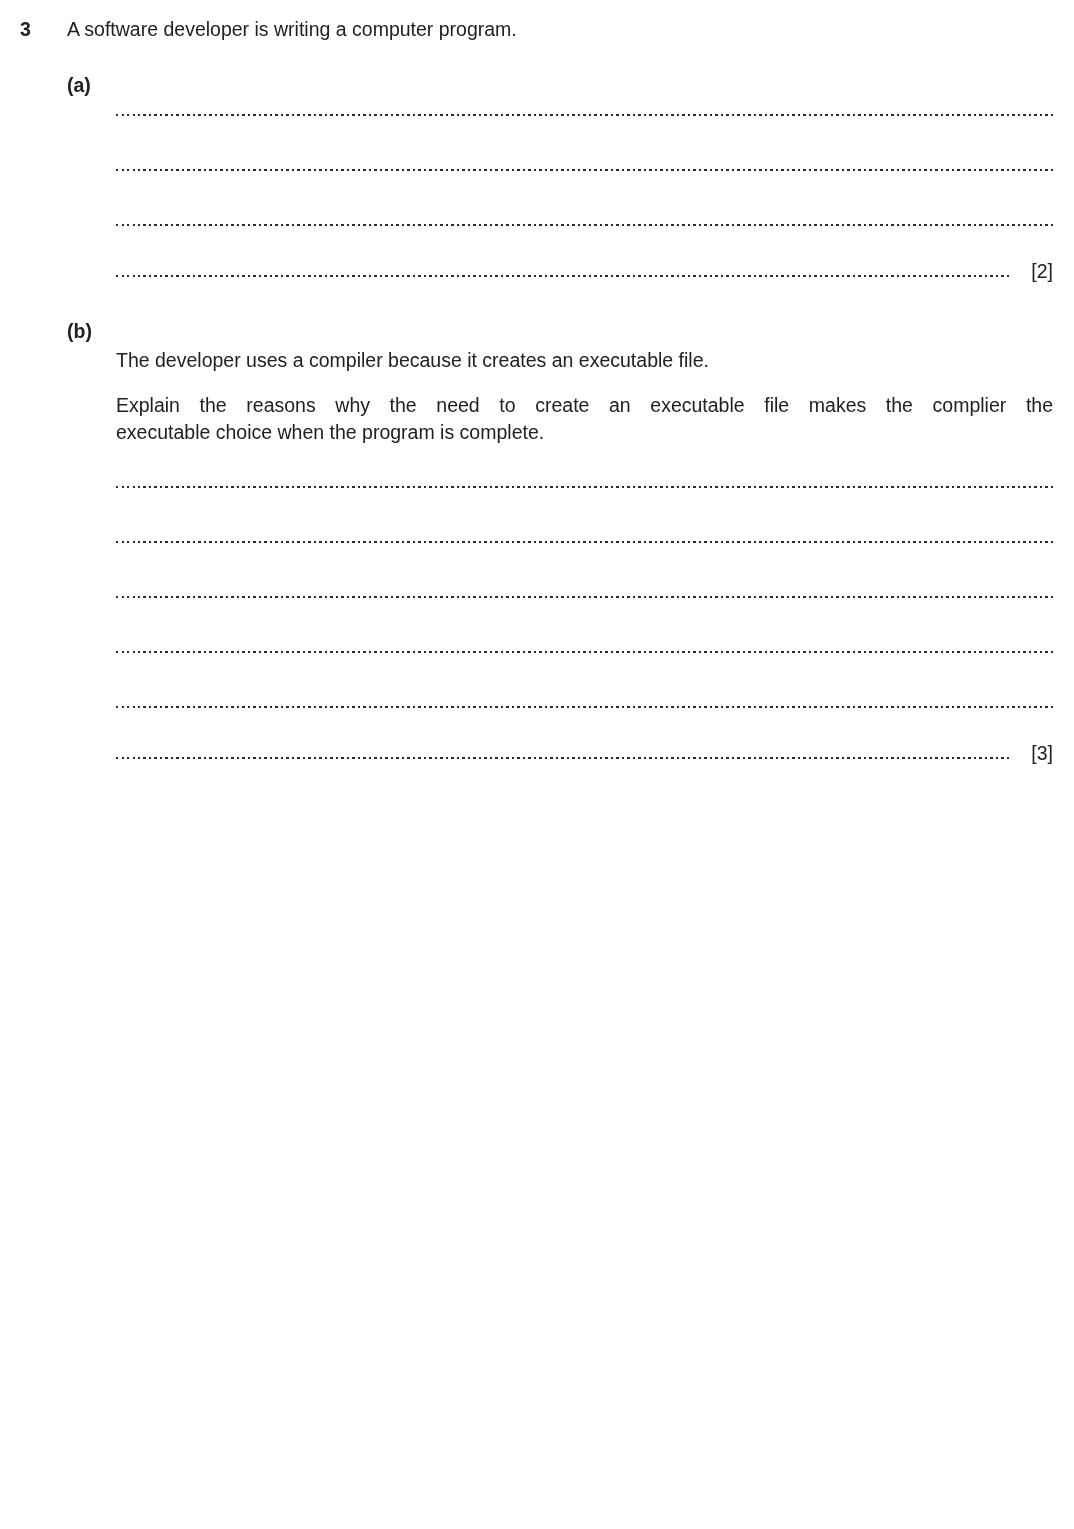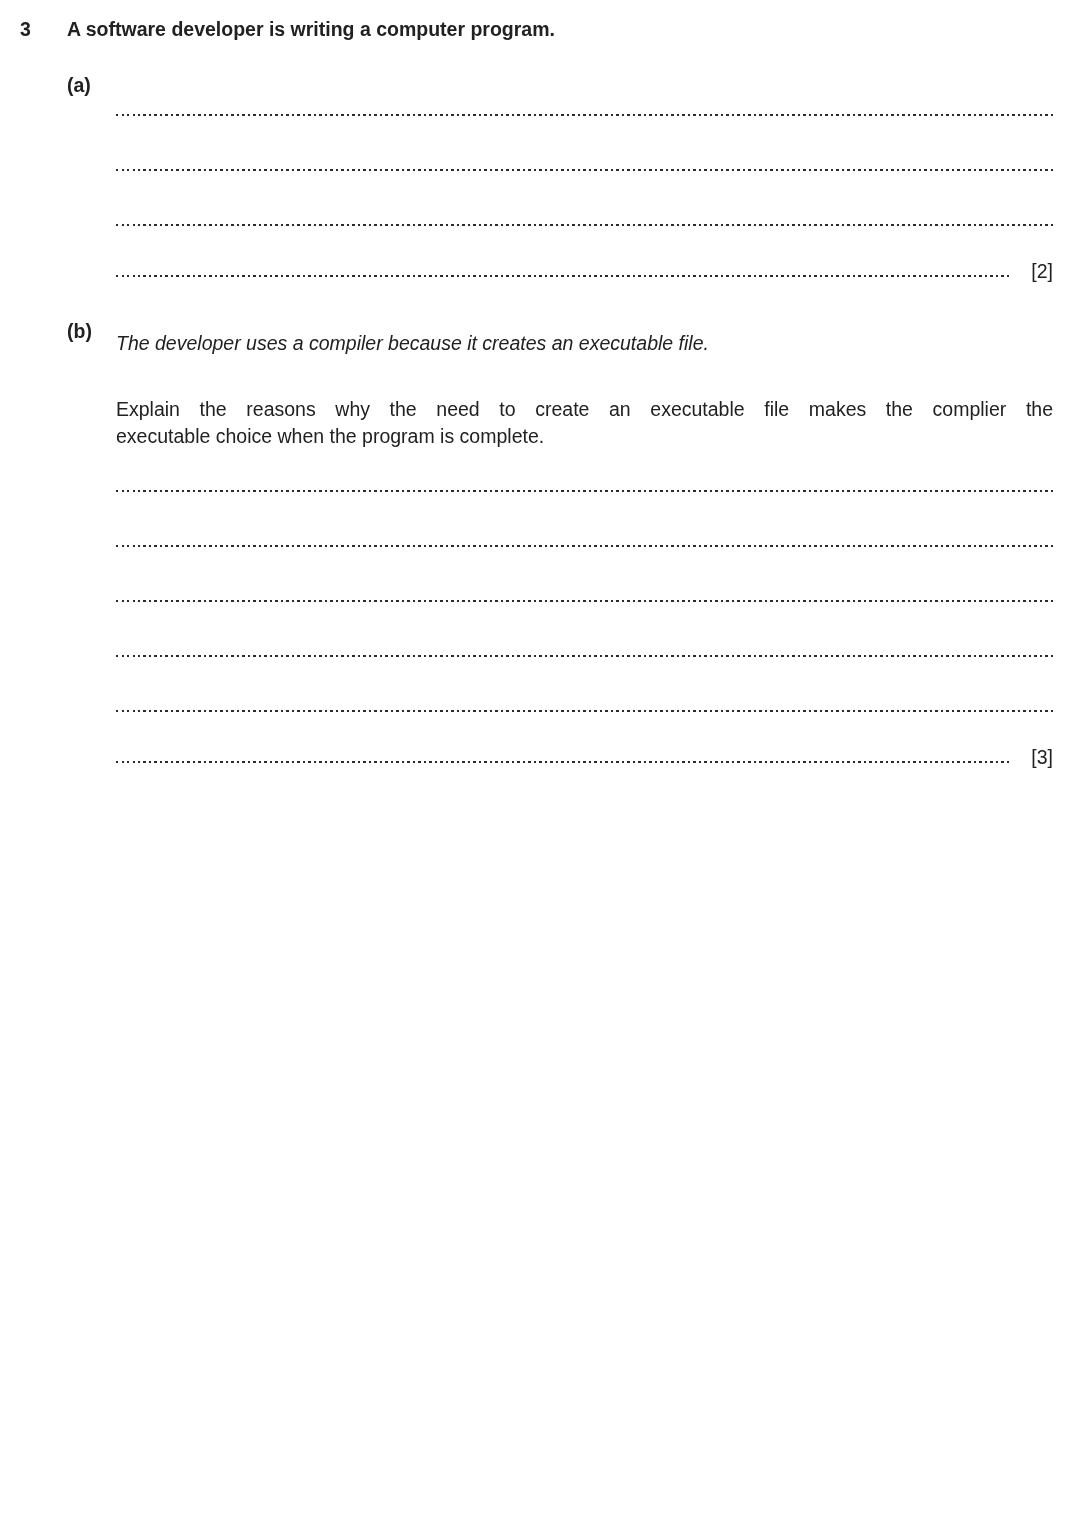--- a/index.html
+++ b/index.html
@@ -10,31 +10,31 @@
     min-height: 1529px;
     background: #ffffff;
     color: #212121;
     font-family: "Liberation Sans", sans-serif;
     font-size: 19.5px;
     line-height: 27.5px;
     padding: 16px 21px 0 20px;
   }
   .q-row { display: flex; }
   .q-num { width: 47px; font-weight: bold; }
-  .q-intro { flex: 1; font-weight: bold; }
+  .q-intro { flex: 1; }
   .part-row { display: flex; margin-left: 47px; }
   .part-a-row { margin-top: 28px; }
   .part-b-row { margin-top: 33px; }
   .part-label { width: 49px; font-weight: bold; }
   .part-body { flex: 1; }
   .line { display: block; }
   .jline { display: block; text-align: justify; text-align-last: justify; }
-  .para2 { margin-top: 12px; font-style: italic; }
+  .para2 { margin-top: 29px; }
   .explain-a { margin-top: 24px; }
-  .explain-b { margin-top: 38px; }
+  .explain-b { margin-top: 17px; }
   .answer-block { }
   .a-block { margin-top: 42px; }
   .b-block { margin-top: 39px; }
   .answer-line {
     height: 2px;
     background: repeating-linear-gradient(to right, #2b2b2b 0 2.2px, transparent 2.2px 5.5px);
   }
   .answer-line + .answer-line { margin-top: 53px; }
   .answer-row { display: flex; align-items: flex-end; margin-top: 32px; }
   .answer-row .dots {

